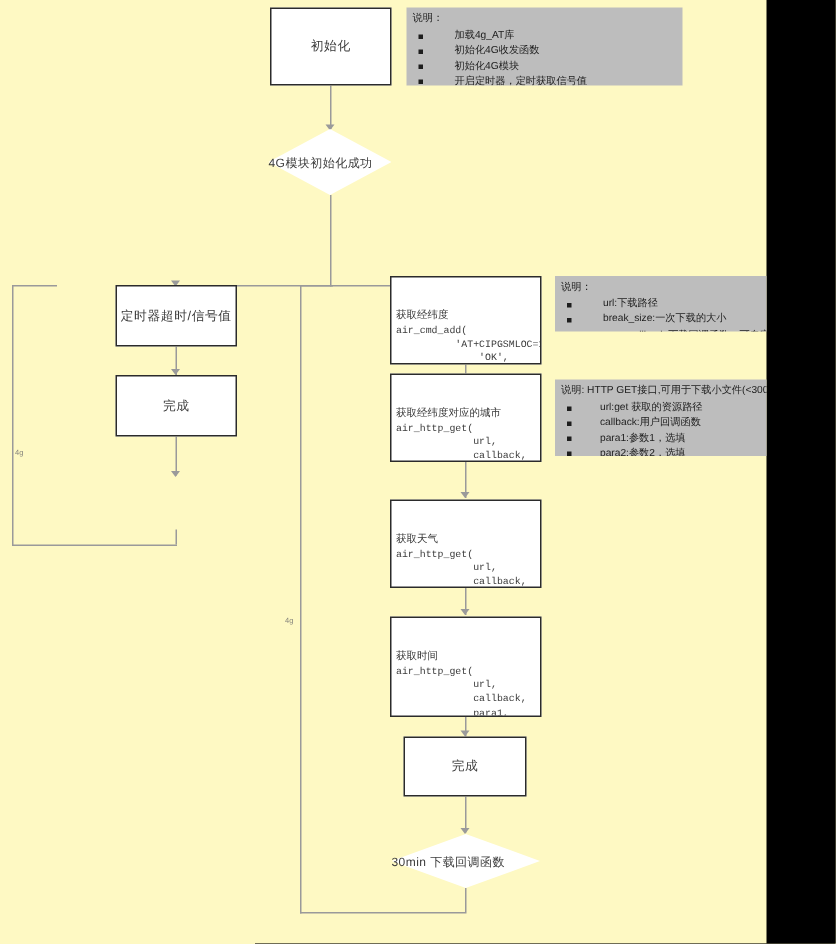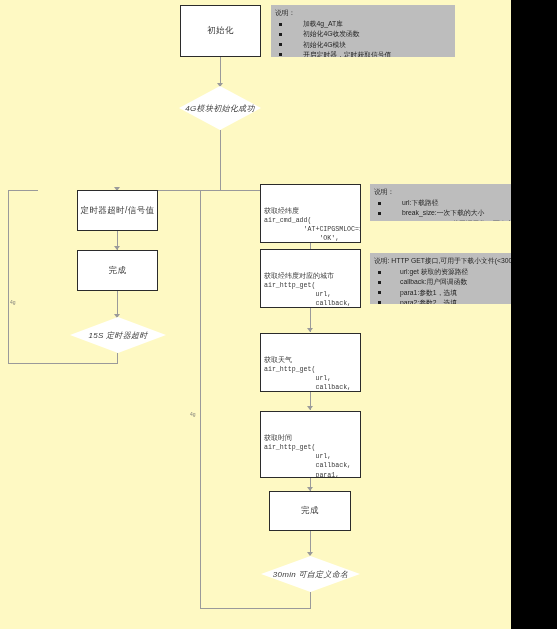--- a/index.html
+++ b/index.html
@@ -28,22 +28,21 @@
     justify-content: center;
     color: #3a3a3a;
     font-size: 8.5px;
     letter-spacing: .4px;
     text-align: center;
   }
   
   .decision {
     display: flex;
     align-items: center;
-    justify-content: center;
-    font-style: italic;
+    justify-content: flex-start;
   }
   .decision .dwrap {
     position: absolute;
     inset: 0;
     background: #ffffff;
     -webkit-clip-path: polygon(50% 0, 100% 50%, 50% 100%, 0 50%);
     clip-path: polygon(50% 0, 100% 50%, 50% 100%, 0 50%);
   }
   .decision .dtext {
     position: relative;
@@ -191,24 +190,20 @@
   </div>
 
   <div class="node proc" style="left:77px; top:190px; width:81px; height:41px;">
     <span>定时器超时/信号值</span>
   </div>
 
   <div class="node proc" style="left:77px; top:250px; width:81px; height:41px;">
     <span>完成</span>
   </div>
 
-  <div class="node decision" style="left:70px; top:317px; width:96px; height:36px;">
-    <span class="dwrap"></span>
-    <span class="dtext">15S 定时器超时</span>
-  </div>
 
   <div class="node codebox" style="left:260px; top:184px; width:101px; height:59px;">
     <span class="title">获取经纬度</span><span>air_cmd_add(</span>
 <span>          'AT+CIPGSMLOC=1,1',</span>
 <span>              'OK',</span>
 
   </div>
 
   <div class="node codebox" style="left:260px; top:249px; width:101px; height:59px;">
     <span class="title">获取经纬度对应的城市</span><span>air_http_get(</span>
@@ -233,21 +228,21 @@
 <span>             para1,</span>
 
   </div>
 
   <div class="node proc" style="left:269px; top:491px; width:82px; height:40px;">
     <span>完成</span>
   </div>
 
   <div class="node decision" style="left:261px; top:556px; width:99px; height:36px;">
     <span class="dwrap"></span>
-    <span class="dtext">30min 可自定义命名</span>
+    <span class="dtext">30min 下载回调函数</span>
   </div>
 
   <div class="node note" style="left:370px; top:184px; width:183px; height:37px;">
     <span class="nhead">说明：</span>
     <ul>
       <li>url:下载路径</li>
       <li>break_size:一次下载的大小</li>
       <li>user_callback:下载回调函数，可自定义命名</li>
     </ul>
   </div>

